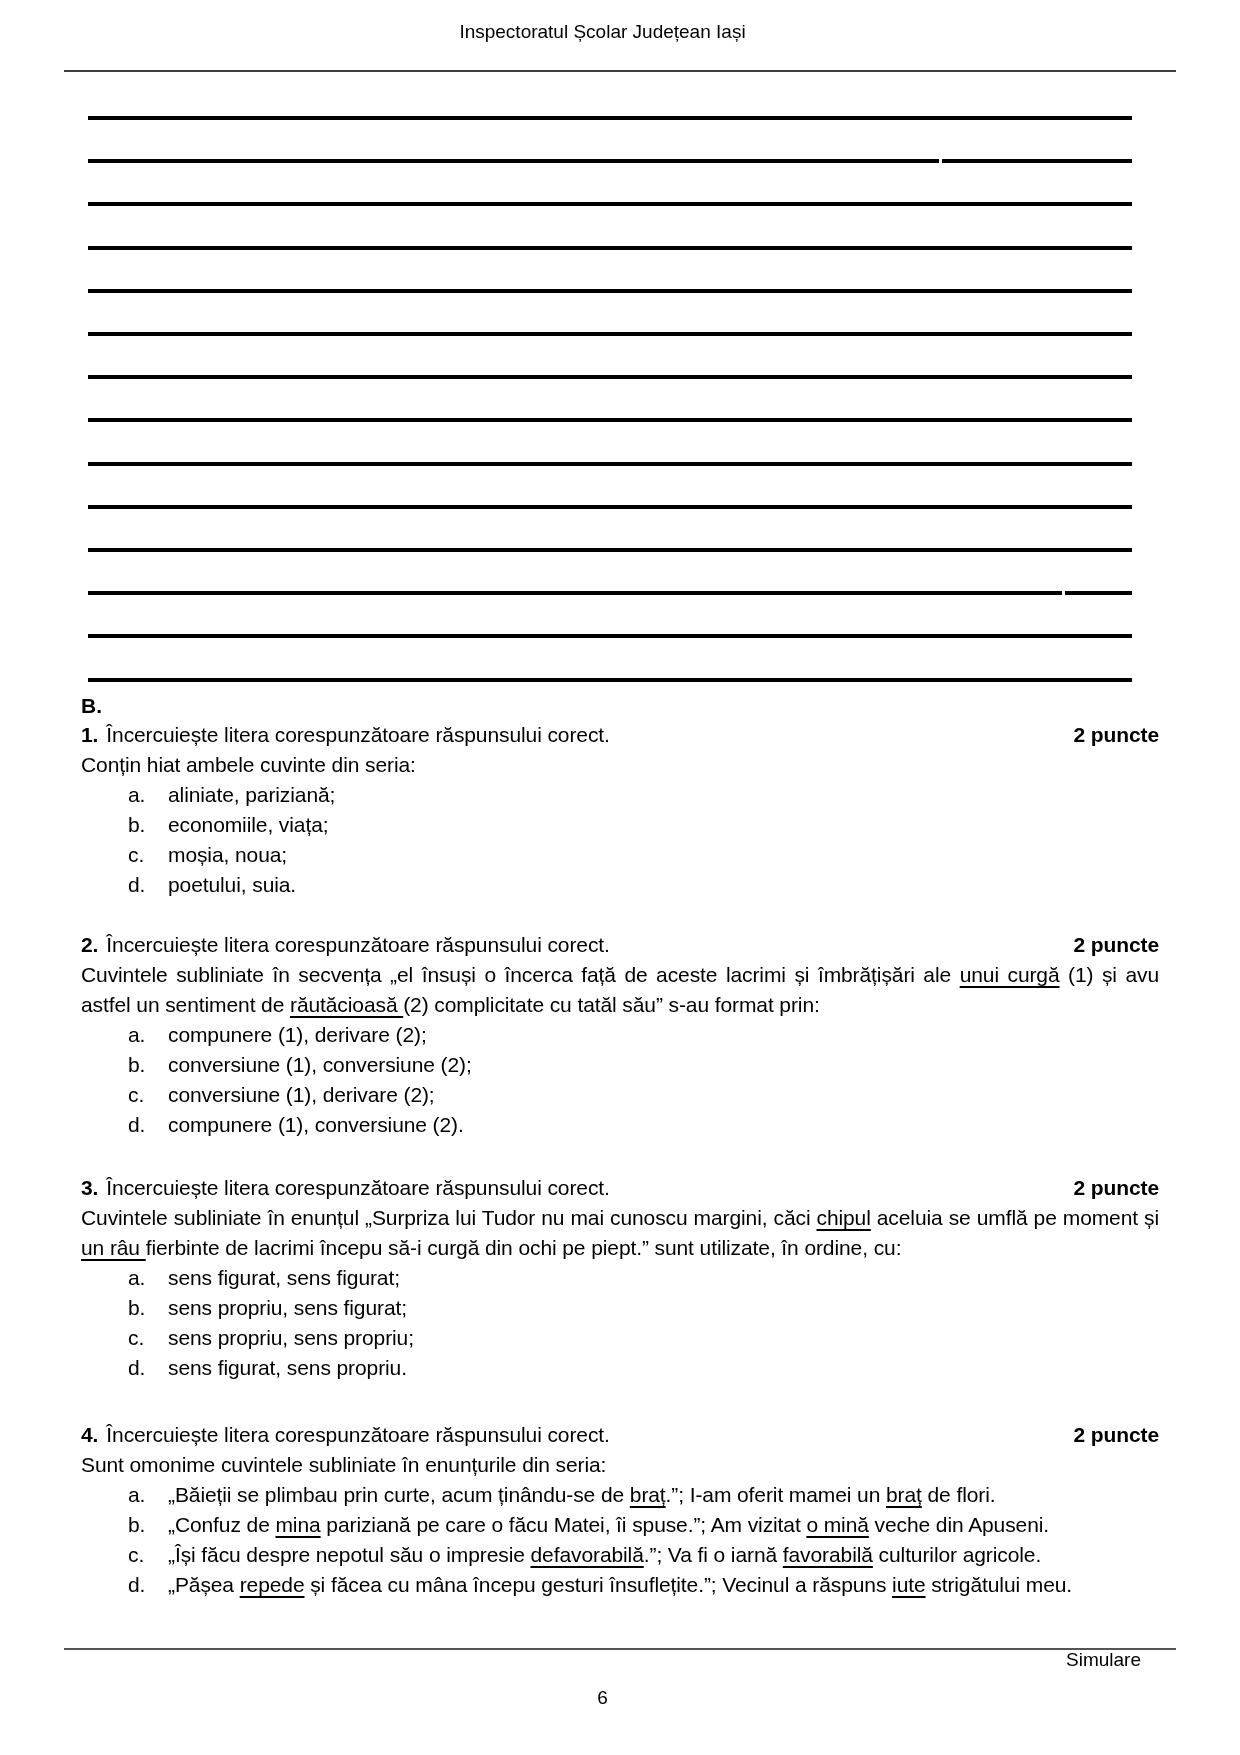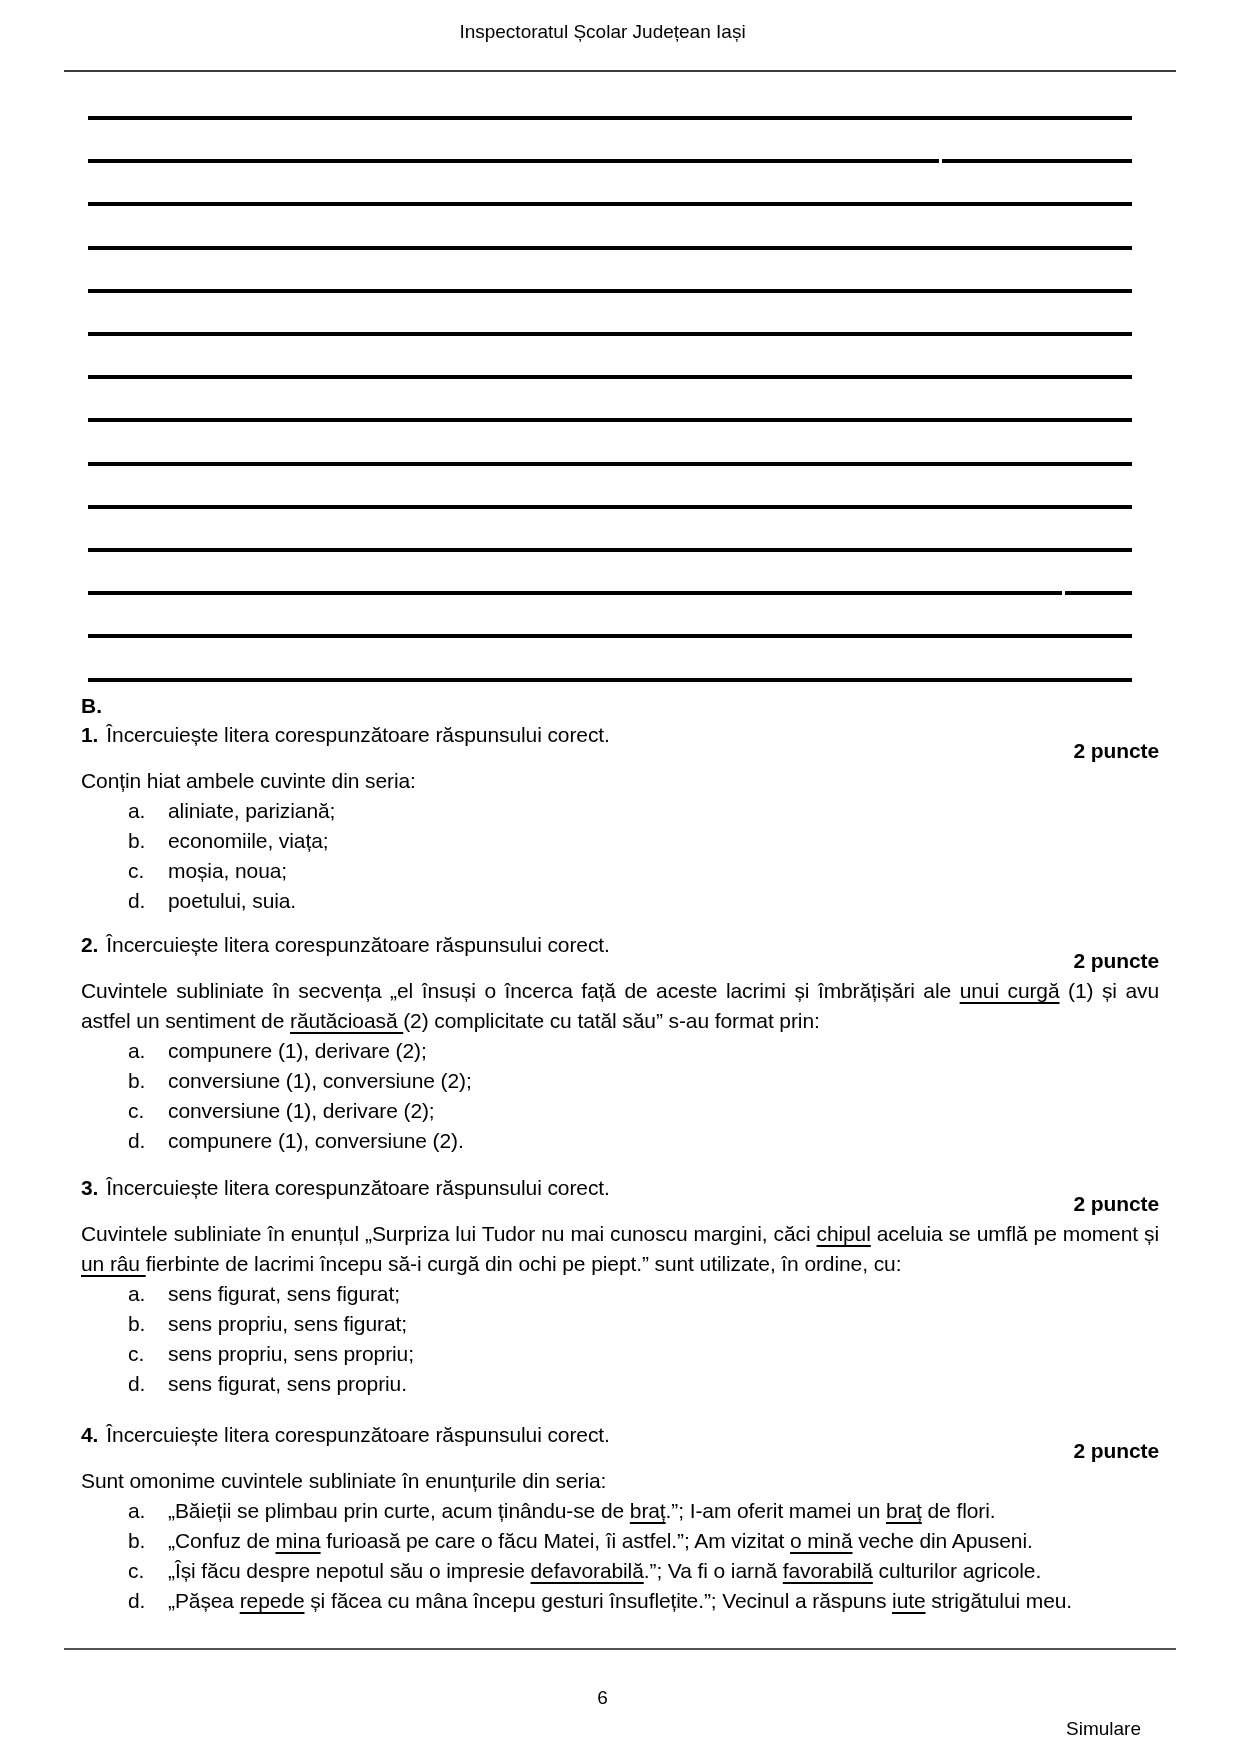--- a/index.html
+++ b/index.html
@@ -31,33 +31,33 @@
     font-size:21px;font-weight:bold;line-height:30px;
   }
   
   .question{
     position:absolute;left:81px;width:1078px;
     font-size:21px;line-height:30px;letter-spacing:-0.1px;
   }
   .q-title{display:flex;}
   .q-num{font-weight:bold;margin-right:8px;white-space:pre;}
   .q-prompt{flex:1;}
-  .q-points{font-weight:bold;margin-top:16px;}
+  .q-points{font-weight:bold;}
   .q-body{text-align:justify;}
   .option{display:flex;}
   .opt-letter{padding-left:47px;width:40px;flex:0 0 auto;box-sizing:content-box;}
   .opt-text{flex:1;}
   .ul{text-decoration:underline;text-decoration-thickness:2px;text-underline-offset:4px;}
   
   .footer-rule{
     position:absolute;top:1648px;left:64px;width:1112px;
     border:none;border-top:2px solid #555;margin:0;
   }
   .footer-left{position:absolute;top:1756px;left:81px;font-size:19px;line-height:24px;}
-  .footer-right{position:absolute;top:1717px;right:64px;font-size:19px;line-height:24px;}
+  .footer-right{position:absolute;top:1648px;right:64px;font-size:19px;line-height:24px;}
   .page-number{position:absolute;top:1686px;left:0;width:100%;text-align:center;font-size:19px;line-height:24px;}
 </style>
 </head>
 <body>
 
 <div class="page">
 
   <div class="header-title">Inspectoratul Școlar Județean Iași</div>
   <hr class="header-rule">
 
@@ -196,21 +196,21 @@
           <span class="q-points">2 puncte</span>
         </div>
         <div class="q-body"><span>Sunt omonime cuvintele subliniate în enunțurile din seria:</span></div>
         <div class="q-options">
           <div class="option">
             <span class="opt-letter">a.</span>
             <span class="opt-text"><span>„Băieții se plimbau prin curte, acum ținându-se de </span><span class="ul">braț</span><span>.”; I-am oferit mamei un </span><span class="ul">braț</span><span> de flori.</span></span>
           </div>
           <div class="option">
             <span class="opt-letter">b.</span>
-            <span class="opt-text"><span>„Confuz de </span><span class="ul">mina</span><span> furioasă pe care o făcu Matei, îi astfel.”; Am vizitat </span><span class="ul">o mină</span><span> veche din Apuseni.</span></span>
+            <span class="opt-text"><span>„Confuz de </span><span class="ul">mina</span><span> pariziană pe care o făcu Matei, îi spuse.”; Am vizitat </span><span class="ul">o mină</span><span> veche din Apuseni.</span></span>
           </div>
           <div class="option">
             <span class="opt-letter">c.</span>
             <span class="opt-text"><span>„Își făcu despre nepotul său o impresie </span><span class="ul">defavorabilă</span><span>.”; Va fi o iarnă </span><span class="ul">favorabilă</span><span> culturilor agricole.</span></span>
           </div>
           <div class="option">
             <span class="opt-letter">d.</span>
             <span class="opt-text"><span>„Pășea </span><span class="ul">repede</span><span> și făcea cu mâna începu gesturi însuflețite.”; Vecinul a răspuns </span><span class="ul">iute</span><span> strigătului meu.</span></span>
           </div>
         </div>

